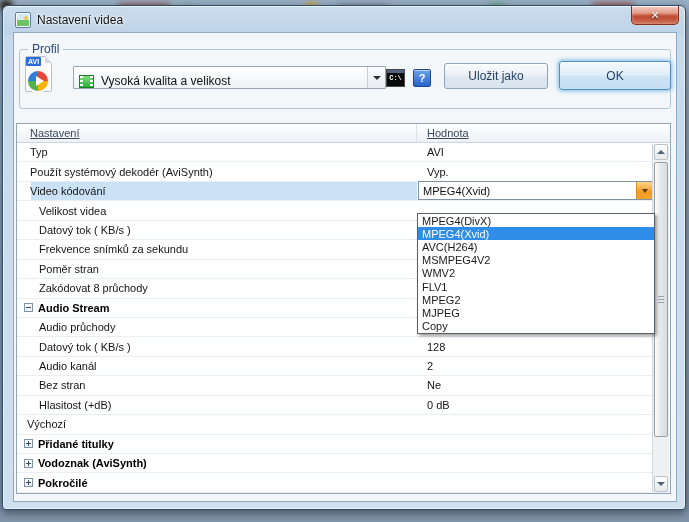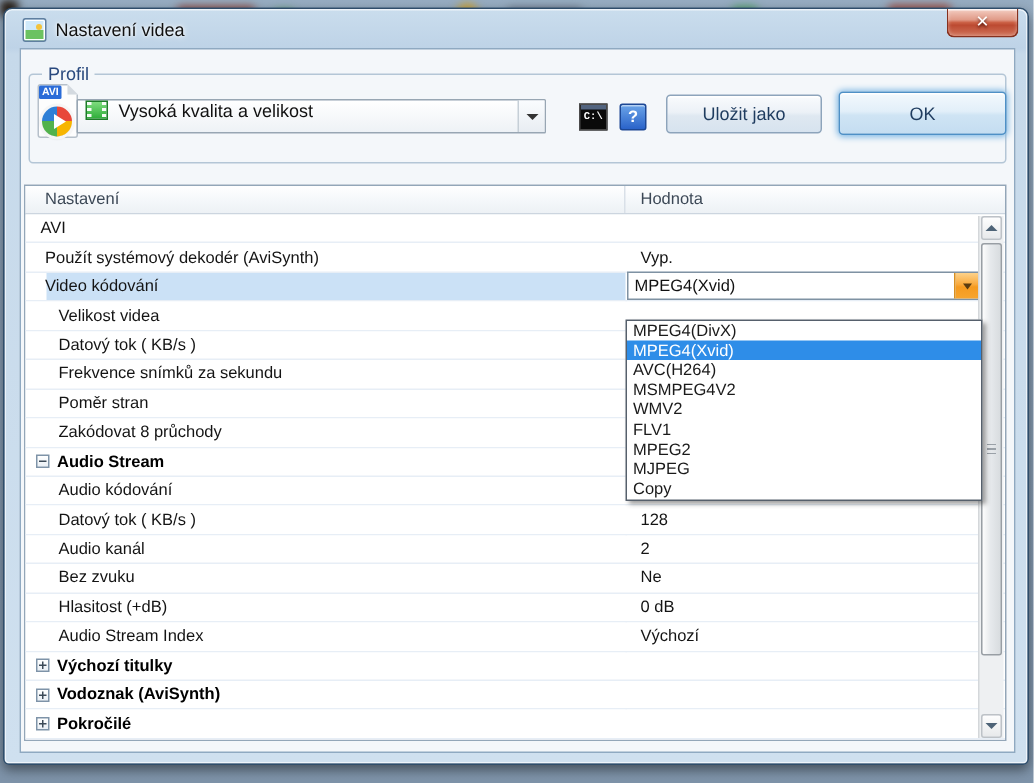--- a/index.html
+++ b/index.html
@@ -61,23 +61,23 @@
   .avi-doc::after { content:''; position:absolute; right:-1px; top:-1px; width:0; height:0;
     border-top:7px solid #f4f7fa; border-left:7px solid #d4dae0; }
   .avi-badge { position:absolute; left:1px; top:1px; background:#2b6cd8; color:#fff;
     font-size:7px; font-weight:bold; padding:1px 2px; line-height:1; border-radius:1px; }
   .avi-play { position:absolute; left:3px; bottom:1px; width:20px; height:20px; border-radius:50%;
     background:conic-gradient(#e8483a 0 25%, #f7b500 25% 50%, #52b24c 50% 75%, #2f7fd6 75% 100%);
     box-shadow:0 0 0 2px #f6f6f6, 0 1px 2px rgba(0,0,0,.4); }
   .avi-play::after { content:''; position:absolute; left:8px; top:5px; width:0; height:0;
     border-top:5px solid transparent; border-bottom:5px solid transparent; border-left:8px solid #fff; }
 
-  .profile-combo { position:absolute; left:37px; top:33px; width:313px; height:23px;
+  .profile-combo { position:absolute; left:59px; top:33px; width:313px; height:23px;
     border:1px solid #98a6b3; border-radius:1px; background:linear-gradient(180deg,#ffffff,#eef2f6);
-    display:flex; align-items:flex-start; }
+    display:flex; align-items:flex-end; }
   .film-icon { width:15px; height:13px; margin-left:5px; border:1px solid #1d7c28; flex:none;
     background:
       repeating-linear-gradient(180deg,rgba(255,255,255,.95) 0 2px,transparent 2px 4px) left/3px 100% no-repeat,
       repeating-linear-gradient(180deg,rgba(255,255,255,.95) 0 2px,transparent 2px 4px) right/3px 100% no-repeat,
       linear-gradient(180deg,#7edc7e,#2fae3a); }
   .combo-text { margin-left:7px; font-size:12px; color:#111; white-space:nowrap; }
   .combo-arrow-zone { margin-left:auto; width:18px; height:100%; border-left:1px solid #c6cfd7;
     display:flex; align-items:center; justify-content:center;
     background:linear-gradient(180deg,#fafcfe,#e8edf2); }
   .tri-down { width:0; height:0; border-left:4px solid transparent; border-right:4px solid transparent;
@@ -101,21 +101,21 @@
   .btn-ok { left:545px; top:28px; width:112px; height:29px; border:1px solid #4e90c6;
     background:linear-gradient(180deg,#f3f9fd,#e2eff9 45%,#cfe4f4 55%,#c4ddf1);
     box-shadow:0 0 4px 1px #7fb8e4, inset 0 1px 0 #fff; }
 
   
   .table { position:absolute; left:2px; top:90px; width:655px; height:371px;
     border:1px solid #93a6b8; background:#fff; }
   .thead { display:flex; height:19px;
     background:linear-gradient(180deg,#ffffff,#f4f7fa 55%,#edf1f5);
     border-bottom:1px solid #ccd5df; }
-  .th { font-size:11px; color:#3c4856; display:flex; align-items:center; }
+  .th { font-size:11px; color:#3c4856; display:flex; align-items:center;text-decoration:underline; }
   .th1 { width:400px; padding-left:13px; border-right:1px solid #d9e0e8; }
   .th2 { flex:1; padding-left:10px; }
 
   .tbody { position:absolute; left:0; top:19px; right:0; bottom:0; display:flex; flex-direction:column; }
   .col-div { position:absolute; left:400px; top:19px; bottom:1px; width:1px; background:#dfe8f1; }
 
   .trow { flex:1 1 0; display:flex; border-bottom:1px solid #e7eef6; background:#fff; }
   .cell { position:relative; display:flex; align-items:center; }
   .cl { width:400px; flex:none; }
   .cv { flex:1; padding-right:17px; }
@@ -218,20 +218,23 @@
     <div class="btn btn-ok">OK</div>
 
     <div class="table">
       <div class="thead">
         <div class="th th1">Nastavení</div>
         <div class="th th2">Hodnota</div>
       </div>
       <div class="col-div"></div>
       <div class="tbody" id="tbody">
           <div class="trow">
+            <div class="cell cl">
+              <span class="lab ind0">Typ</span>
+            </div>
             <div class="cell cv">
               <span class="val">AVI</span>
             </div>
           </div>
           <div class="trow">
             <div class="cell cl">
               <span class="lab ind0">Použít systémový dekodér (AviSynth)</span>
             </div>
             <div class="cell cv">
               <span class="val">Vyp.</span>
@@ -282,21 +285,21 @@
           </div>
           <div class="trow">
             <div class="cell cl">
               <span class="expander"></span>
               <span class="glab">Audio Stream</span>
             </div>
             <div class="cell cv"></div>
           </div>
           <div class="trow">
             <div class="cell cl">
-              <span class="lab ind1">Audio kódování</span>
+              <span class="lab ind1">Audio průchody</span>
             </div>
             <div class="cell cv"></div>
           </div>
           <div class="trow">
             <div class="cell cl">
               <span class="lab ind1">Datový tok ( KB/s )</span>
             </div>
             <div class="cell cv">
               <span class="val">128</span>
             </div>
@@ -304,46 +307,43 @@
           <div class="trow">
             <div class="cell cl">
               <span class="lab ind1">Audio kanál</span>
             </div>
             <div class="cell cv">
               <span class="val">2</span>
             </div>
           </div>
           <div class="trow">
             <div class="cell cl">
-              <span class="lab ind1">Bez zvuku</span>
+              <span class="lab ind1">Bez stran</span>
             </div>
             <div class="cell cv">
               <span class="val">Ne</span>
             </div>
           </div>
           <div class="trow">
             <div class="cell cl">
               <span class="lab ind1">Hlasitost (+dB)</span>
             </div>
             <div class="cell cv">
               <span class="val">0 dB</span>
             </div>
           </div>
           <div class="trow">
-            <div class="cell cl">
-              <span class="lab ind1">Audio Stream Index</span>
-            </div>
             <div class="cell cv">
               <span class="val">Výchozí</span>
             </div>
           </div>
           <div class="trow">
             <div class="cell cl">
               <span class="expander plus"></span>
-              <span class="glab">Výchozí titulky</span>
+              <span class="glab">Přidané titulky</span>
             </div>
             <div class="cell cv"></div>
           </div>
           <div class="trow">
             <div class="cell cl">
               <span class="expander plus"></span>
               <span class="glab">Vodoznak (AviSynth)</span>
             </div>
             <div class="cell cv"></div>
           </div>

